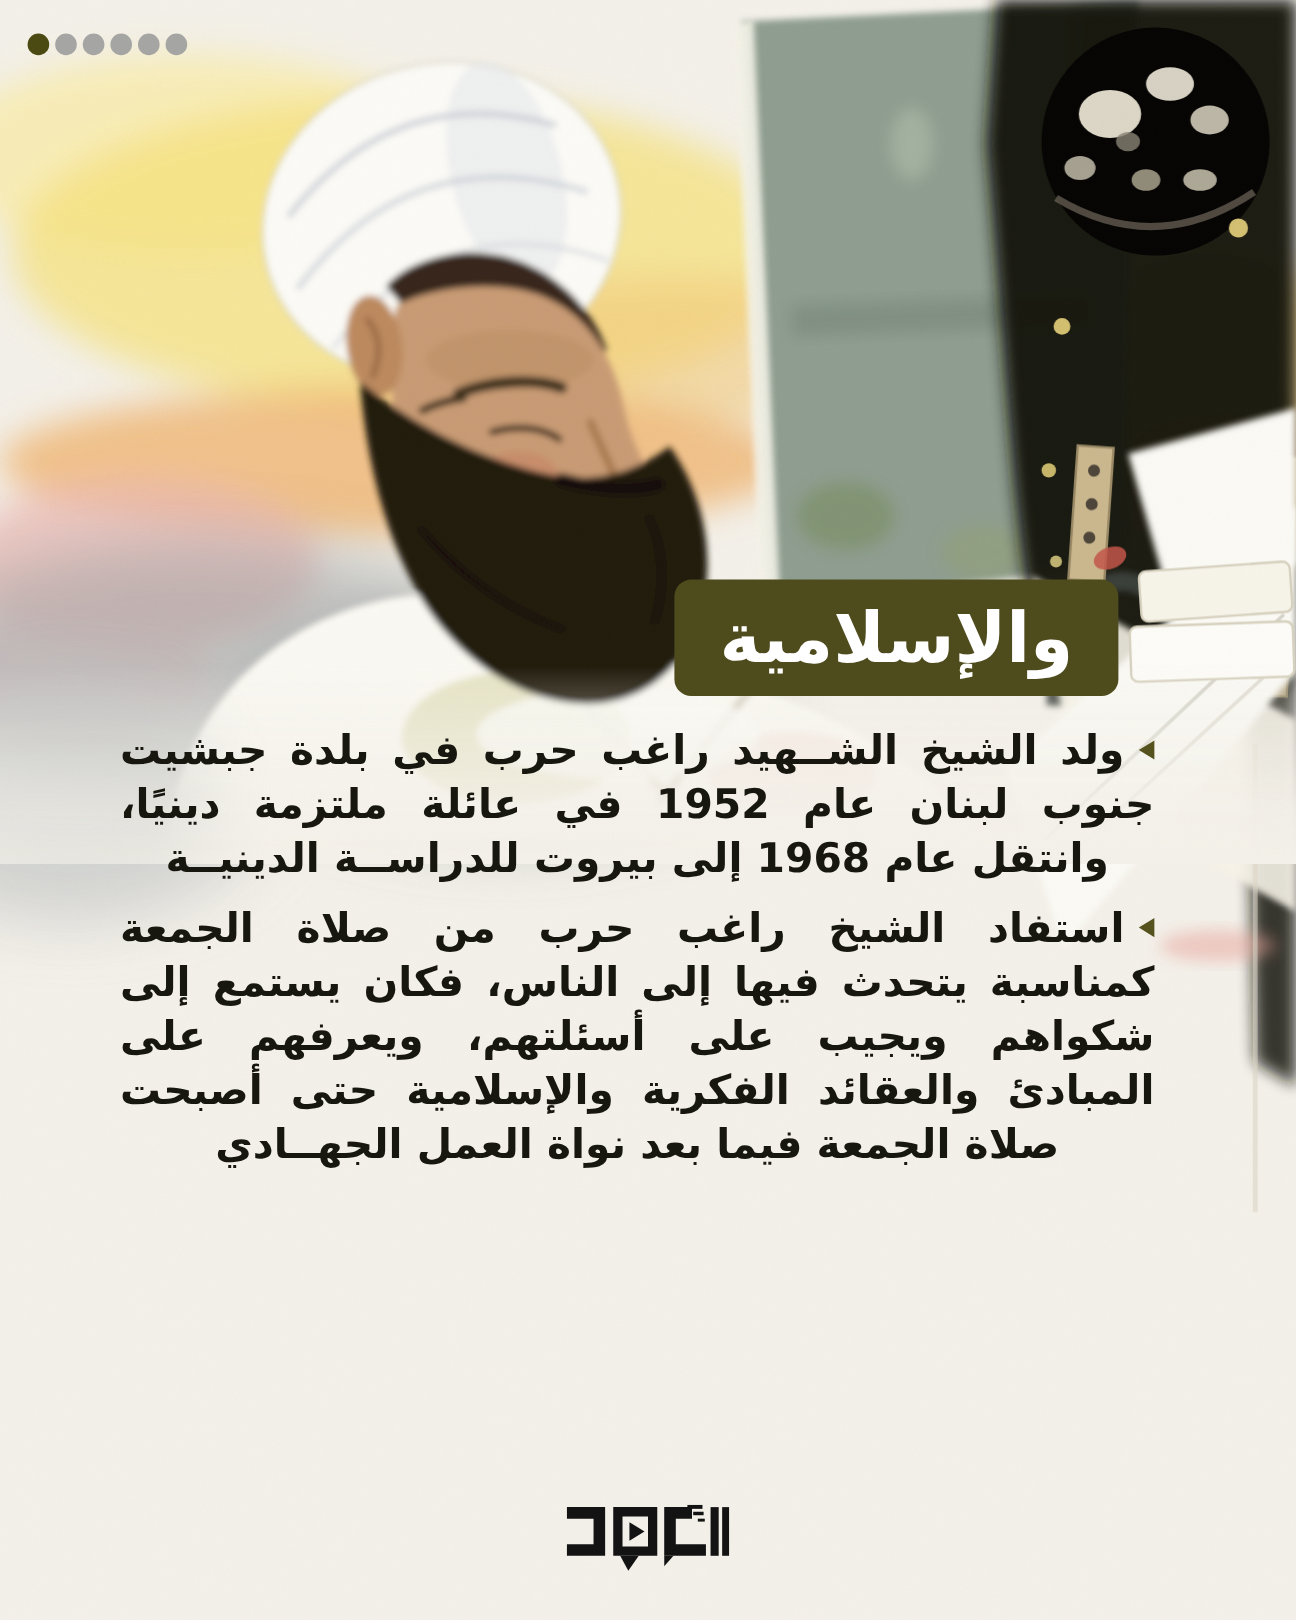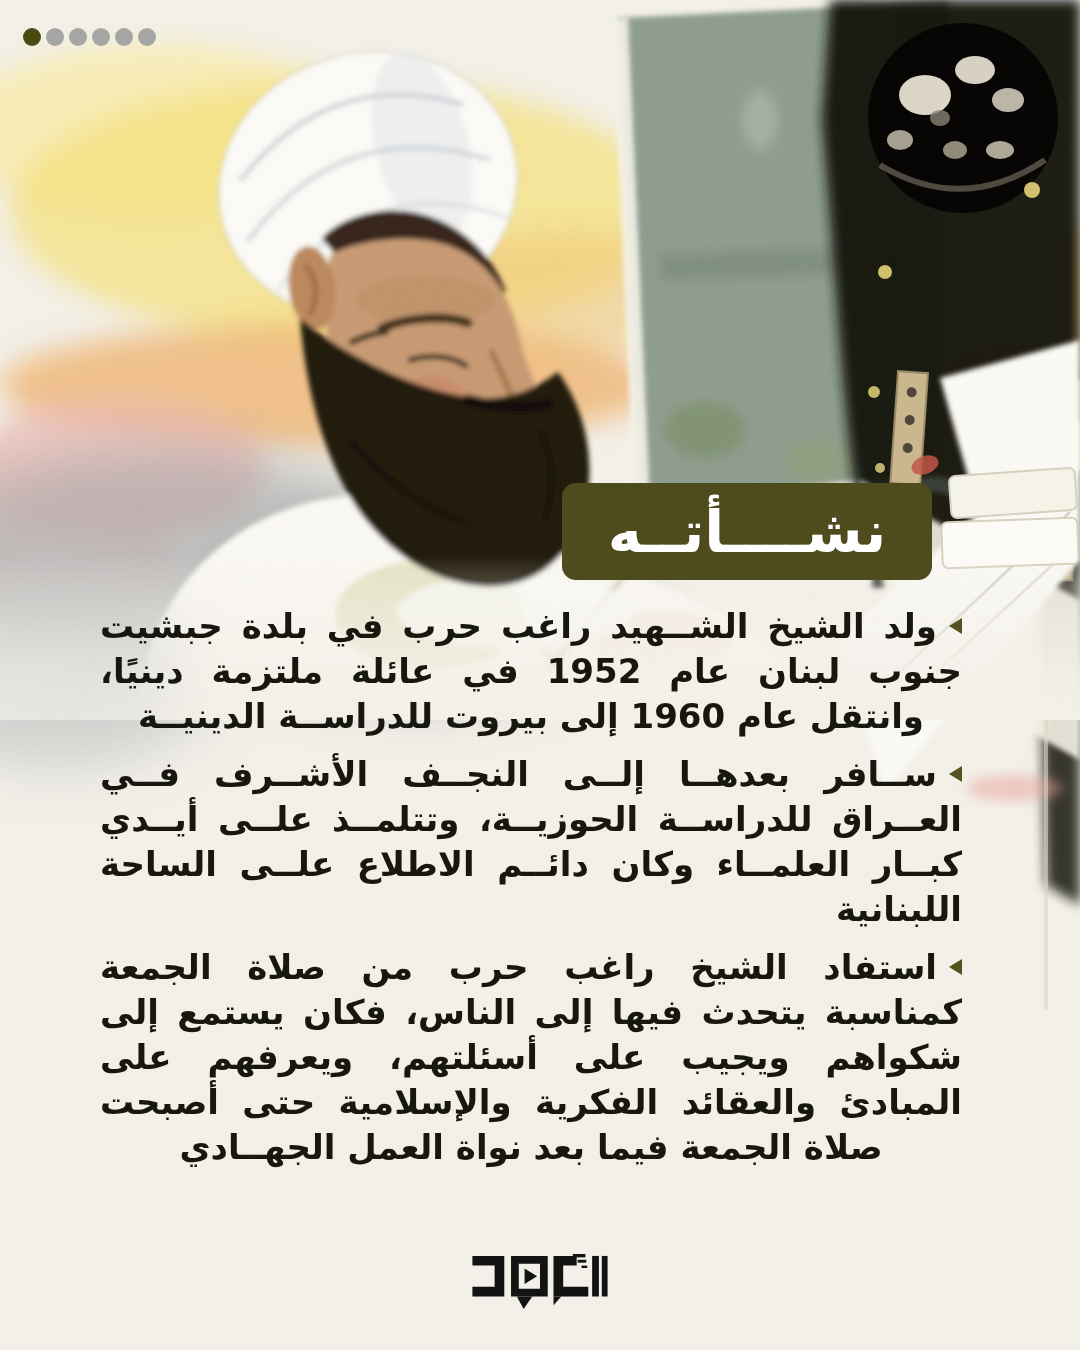--- a/index.html
+++ b/index.html
@@ -196,26 +196,25 @@
   <div class="dots">
       <span class="dot dot--active"></span>
       <span class="dot"></span>
       <span class="dot"></span>
       <span class="dot"></span>
       <span class="dot"></span>
       <span class="dot"></span>
     </div>
 
   <div class="badge">
-    <span>نشــــأتــه</span>
+    <span>والإسلامية</span>
   </div>
 
   <div class="content">
-      <div class="para para--center-last"><span class="bullet"></span><span>ولد الشيخ الشــهيد راغب حرب في بلدة جبشيت جنوب لبنان عام 1952 في عائلة ملتزمة دينيًا، وانتقل عام 1960 إلى بيروت للدراســة الدينيــة</span></div>
-      <div class="para"><span class="bullet"></span><span>ســافر بعدهــا إلــى النجــف الأشــرف فــي العــراق للدراســة الحوزيــة، وتتلمــذ علــى أيــدي كبــار العلمــاء وكان دائــم الاطلاع علــى الساحة اللبنانية</span></div>
+      <div class="para para--center-last"><span class="bullet"></span><span>ولد الشيخ الشــهيد راغب حرب في بلدة جبشيت جنوب لبنان عام 1952 في عائلة ملتزمة دينيًا، وانتقل عام 1968 إلى بيروت للدراســة الدينيــة</span></div>
       <div class="para para--center-last"><span class="bullet"></span><span>استفاد الشيخ راغب حرب من صلاة الجمعة كمناسبة يتحدث فيها إلى الناس، فكان يستمع إلى شكواهم ويجيب على أسئلتهم، ويعرفهم على المبادئ والعقائد الفكرية والإسلامية حتى أصبحت صلاة الجمعة فيما بعد نواة العمل الجهــادي</span></div>
     </div>
 
   <svg class="logo" viewBox="0 0 140 58" role="img" aria-label="العهد">
     <g fill="#131313">
       <path d="M0,2 h33 v42 h-33 v-10 h23 v-22 h-23 z"></path>
       <path d="M40,2 h38 v42 h-38 z M48,10 v26 h22 v-26 z" fill-rule="evenodd"></path>
       <polygon points="46,44 62,44 53,57"></polygon>
       <polygon points="54,15 54,31 67,23"></polygon>
       <path d="M84,2 h24 v10 h-14 v22 h26 v10 h-36 z"></path>

